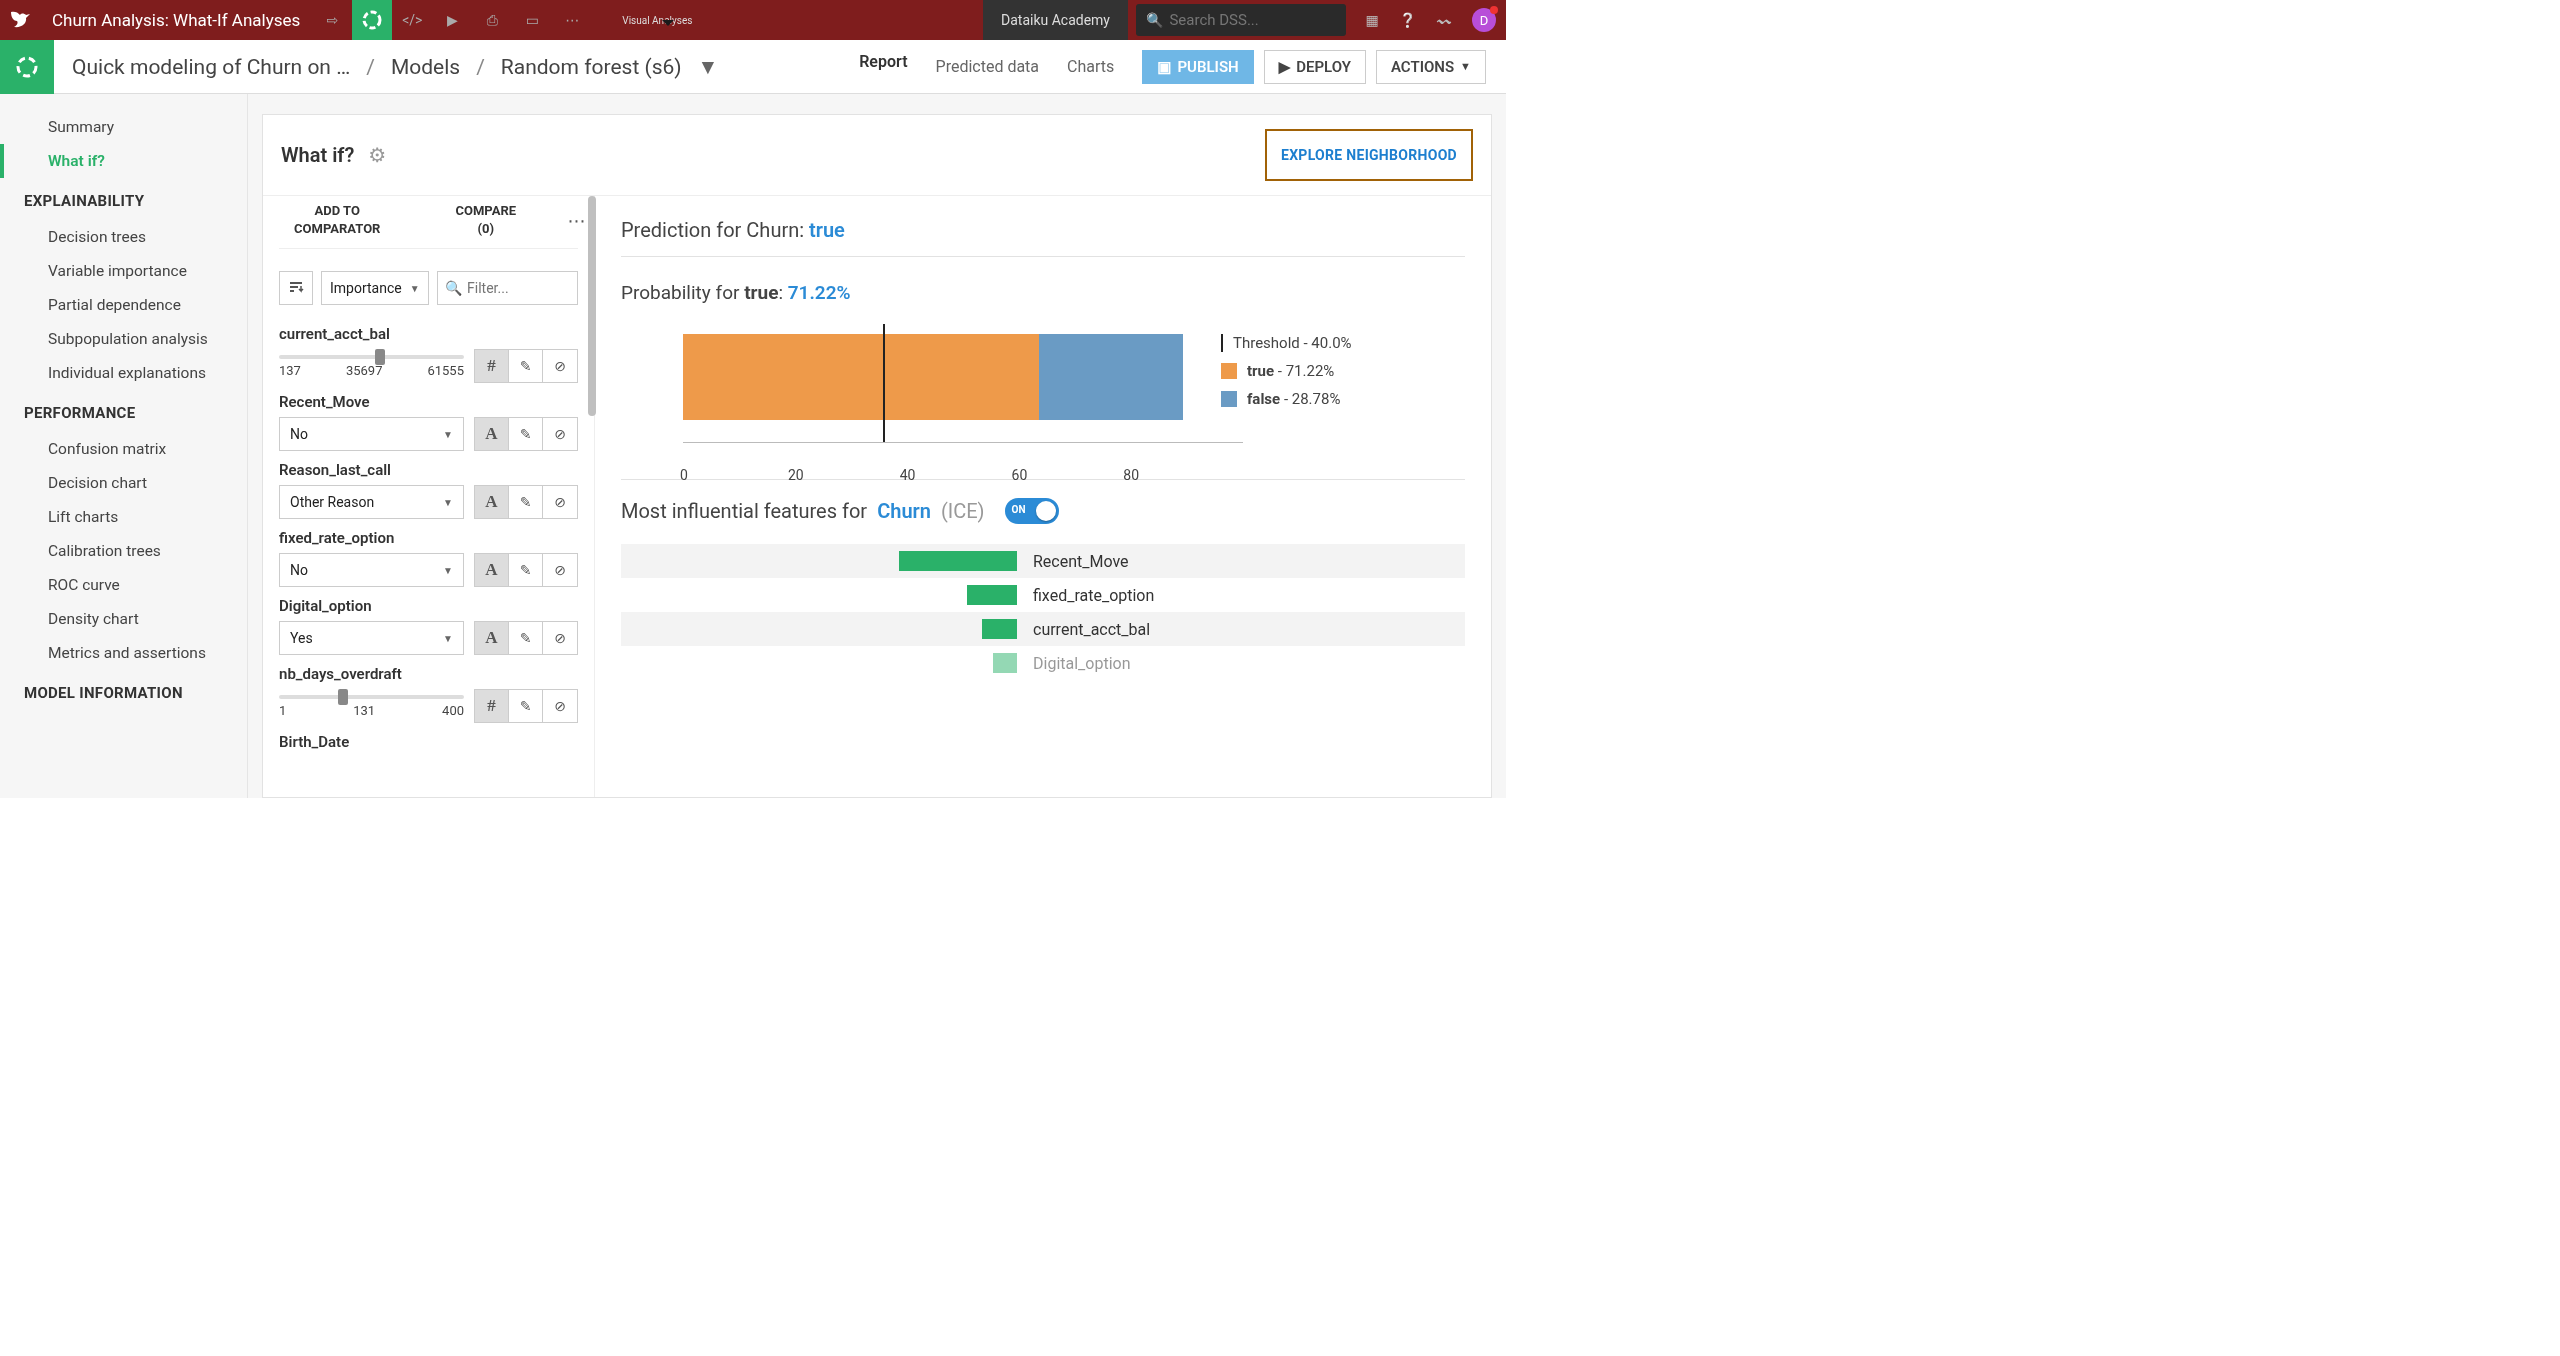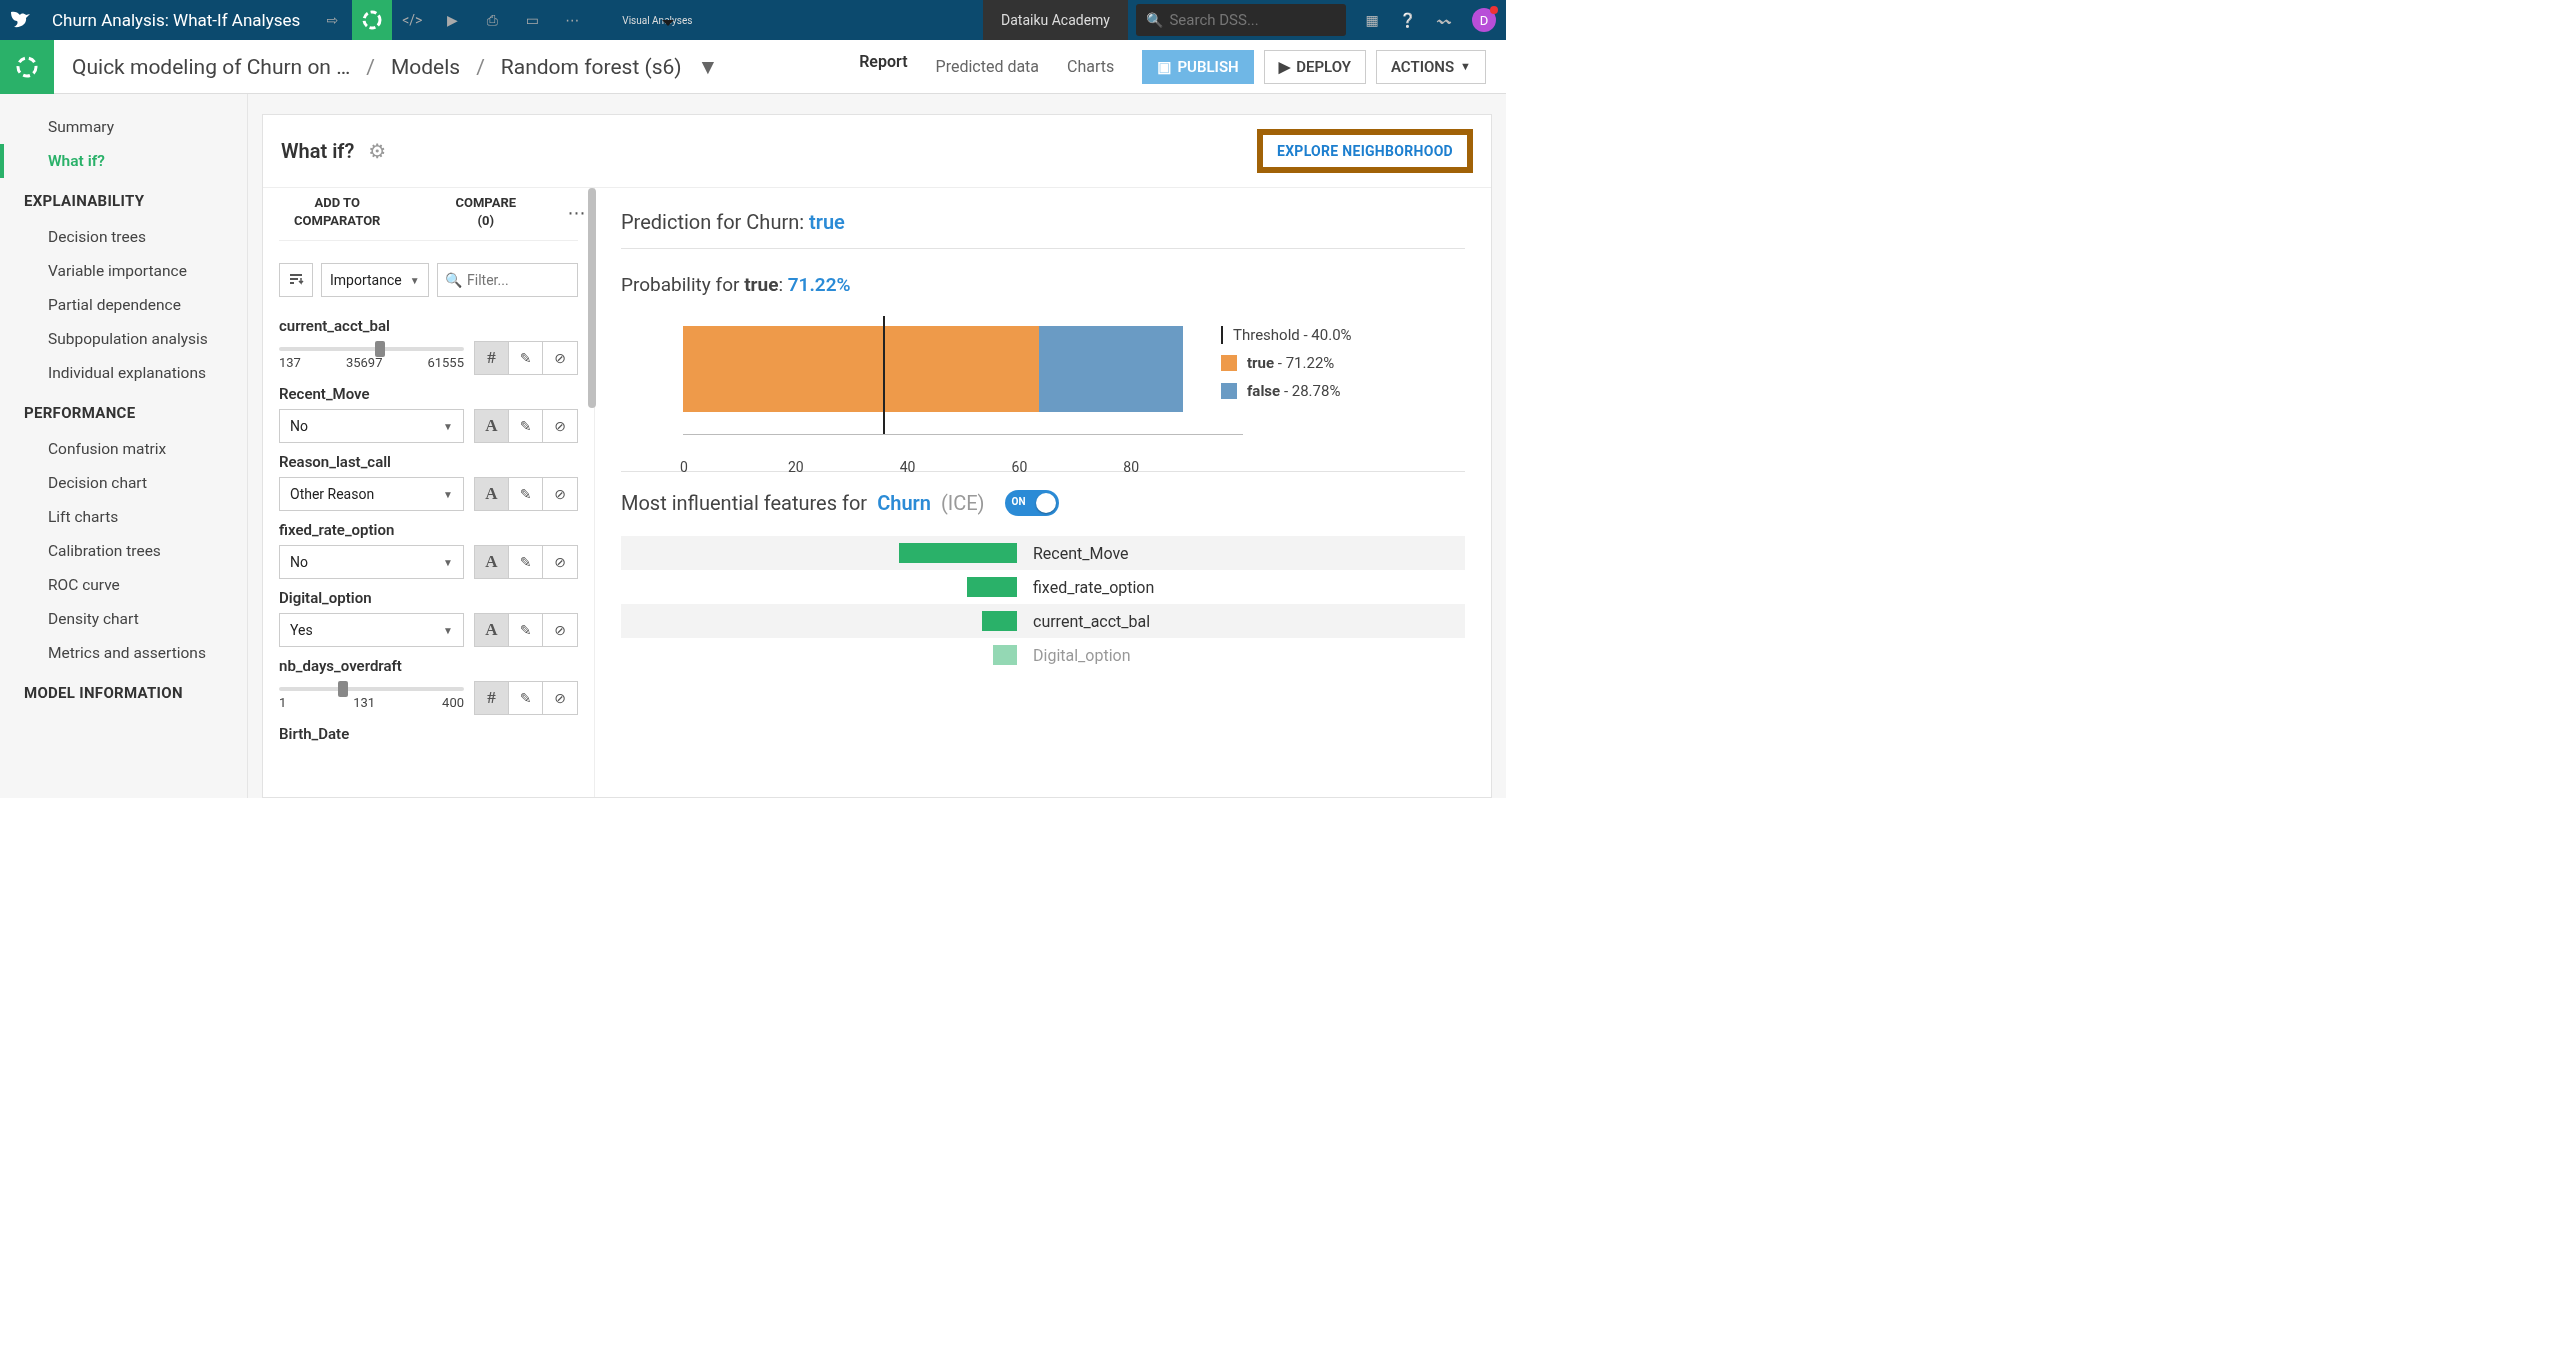--- a/index.html
+++ b/index.html
@@ -1,19 +1,19 @@
 <!DOCTYPE html>
 <html><head>
 <meta charset="utf-8">
 <style>
 * { box-sizing: border-box; margin: 0; padding: 0; font-family: -apple-system, BlinkMacSystemFont, "Segoe UI", Roboto, sans-serif; }
 body { background: #fff; color: #222; font-size: 14px; overflow: hidden; width: 1506px; height: 798px; }
 
 
-.topbar { display: flex; align-items: center; height: 40px; background: #0c4a6e; color: #fff; }
+.topbar { display: flex; align-items: center; height: 40px; background: #7f1d1d; color: #fff; }
 .topbar .logo { width: 40px; height: 40px; display: flex; align-items: center; justify-content: center; }
 .topbar .proj { padding: 0 12px; font-size: 17px; color: #fff; white-space: nowrap; }
 .topbar .iconbtn { width: 40px; height: 40px; display: flex; align-items: center; justify-content: center; color: #aaa; cursor: pointer; }
 .topbar .iconbtn.green { background: #2ab169; color: #fff; }
 .topbar .center-title { flex: 1; text-align: left; color: #ddd; font-size: 10px; padding-left: 30px; position: relative; }
 .topbar .center-title::after { content: ""; position: absolute; bottom: -6px; left: 70px; border: 6px solid transparent; border-top-color: #1a1a1a; }
 .topbar .academy { padding: 0 18px; background: #333; height: 40px; display: flex; align-items: center; color: #ddd; font-size: 14px; }
 .topbar .search { display: flex; align-items: center; background: #2a2a2a; height: 32px; margin: 0 8px 0 8px; padding: 0 10px; border-radius: 3px; color: #bbb; width: 210px; }
 .topbar .search input { background: transparent; border: none; color: #bbb; font-size: 15px; margin-left: 6px; outline: none; width: 160px; }
 .topbar .tr-icon { width: 36px; display: flex; align-items: center; justify-content: center; color: #bbb; height: 40px; cursor: pointer; }
@@ -40,21 +40,21 @@
 .sidebar .sect-h { color: #333; font-weight: 700; font-size: 15px; padding: 14px 24px 10px; letter-spacing: 0.3px; }
 .sidebar a.item { display: block; padding: 8px 24px 8px 48px; color: #444; font-size: 15.5px; text-decoration: none; cursor: pointer; }
 .sidebar a.item.active { color: #2ab169; font-weight: 600; border-left: 4px solid #2ab169; padding-left: 44px; }
 
 .content { flex: 1; display: flex; flex-direction: column; overflow: hidden; background: #f6f6f6; }
 .content-card { margin: 20px 14px 0 14px; background: #fff; border: 1px solid #e2e2e2; display: flex; flex-direction: column; flex: 1; overflow: hidden; }
 .card-header { display: flex; align-items: center; padding: 14px 18px; }
 .card-header h2 { font-size: 20px; font-weight: 600; color: #333; margin-right: 14px; }
 .card-header .gear { color: #999; font-size: 20px; }
 .card-header .spacer { flex: 1; }
-.card-header .explore { border: 6px solid #a16207; color: #1d7fcf; font-weight: 700; padding: 8px 14px; font-size: 14px; background: #fff; cursor: pointer; letter-spacing: 0.3px; }
+.card-header .explore { border: 2px solid #a16207; color: #1d7fcf; font-weight: 700; padding: 16px 14px; font-size: 14px; background: #fff; cursor: pointer; letter-spacing: 0.3px; }
 
 .card-body { display: flex; flex: 1; overflow: hidden; border-top: 1px solid #eee; }
 
 
 .featpanel { width: 332px; border-right: 1px solid #eee; display: flex; flex-direction: column; position: relative; }
 .featpanel .tabs2 { display: flex; align-items: center; padding: 6px 0 10px; }
 .featpanel .tabs2 .t2 { flex: 1; text-align: center; font-size: 13px; font-weight: 700; color: #333; line-height: 1.4; cursor: pointer; }
 .featpanel .tabs2 .dots { width: 34px; text-align: center; color: #555; cursor: pointer; font-size: 18px; letter-spacing: 1px; }
 .featpanel .filters { display: flex; gap: 8px; padding: 12px 16px 6px; }
 .featpanel .sortbtn, .featpanel .sel, .featpanel .search2 { border: 1px solid #ccc; height: 34px; display: flex; align-items: center; padding: 0 8px; background: #fff; font-size: 14px; }

